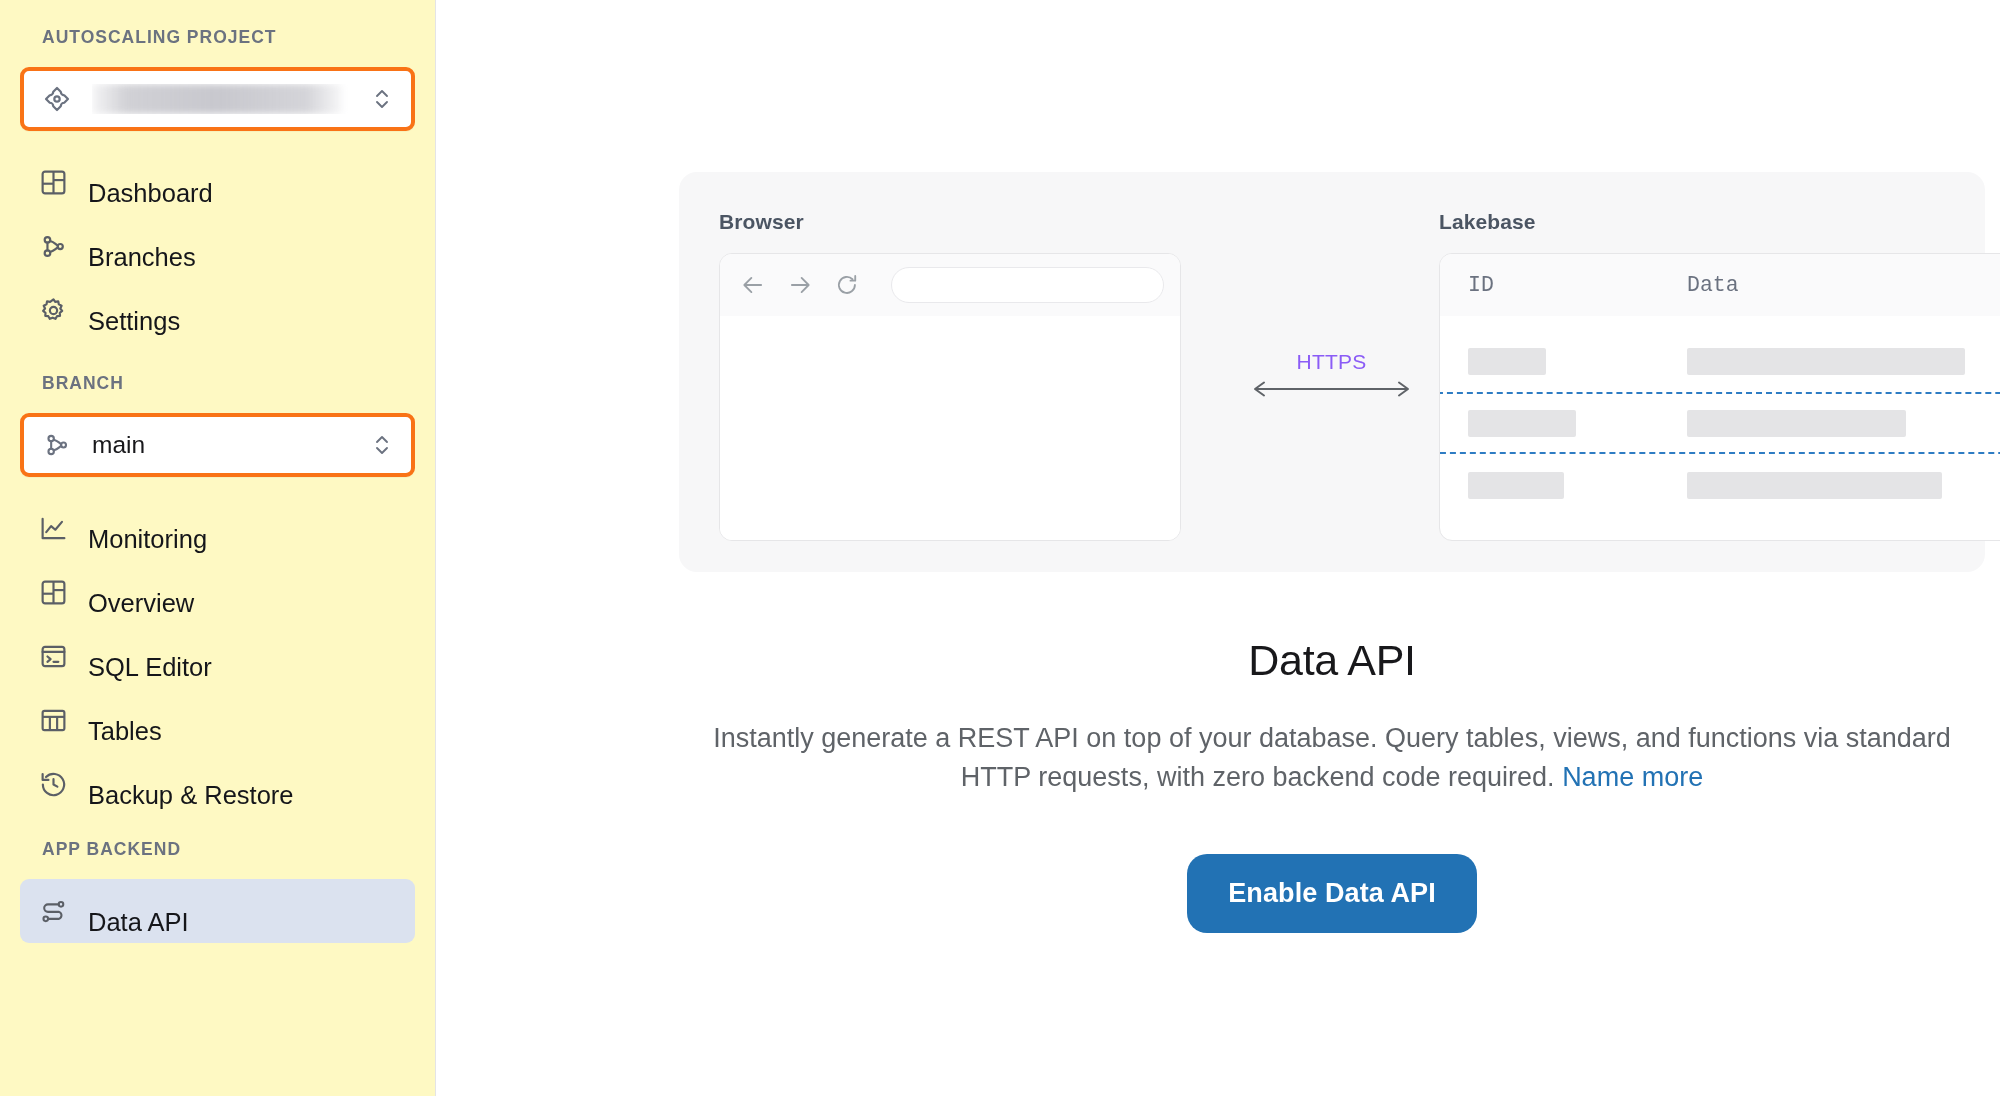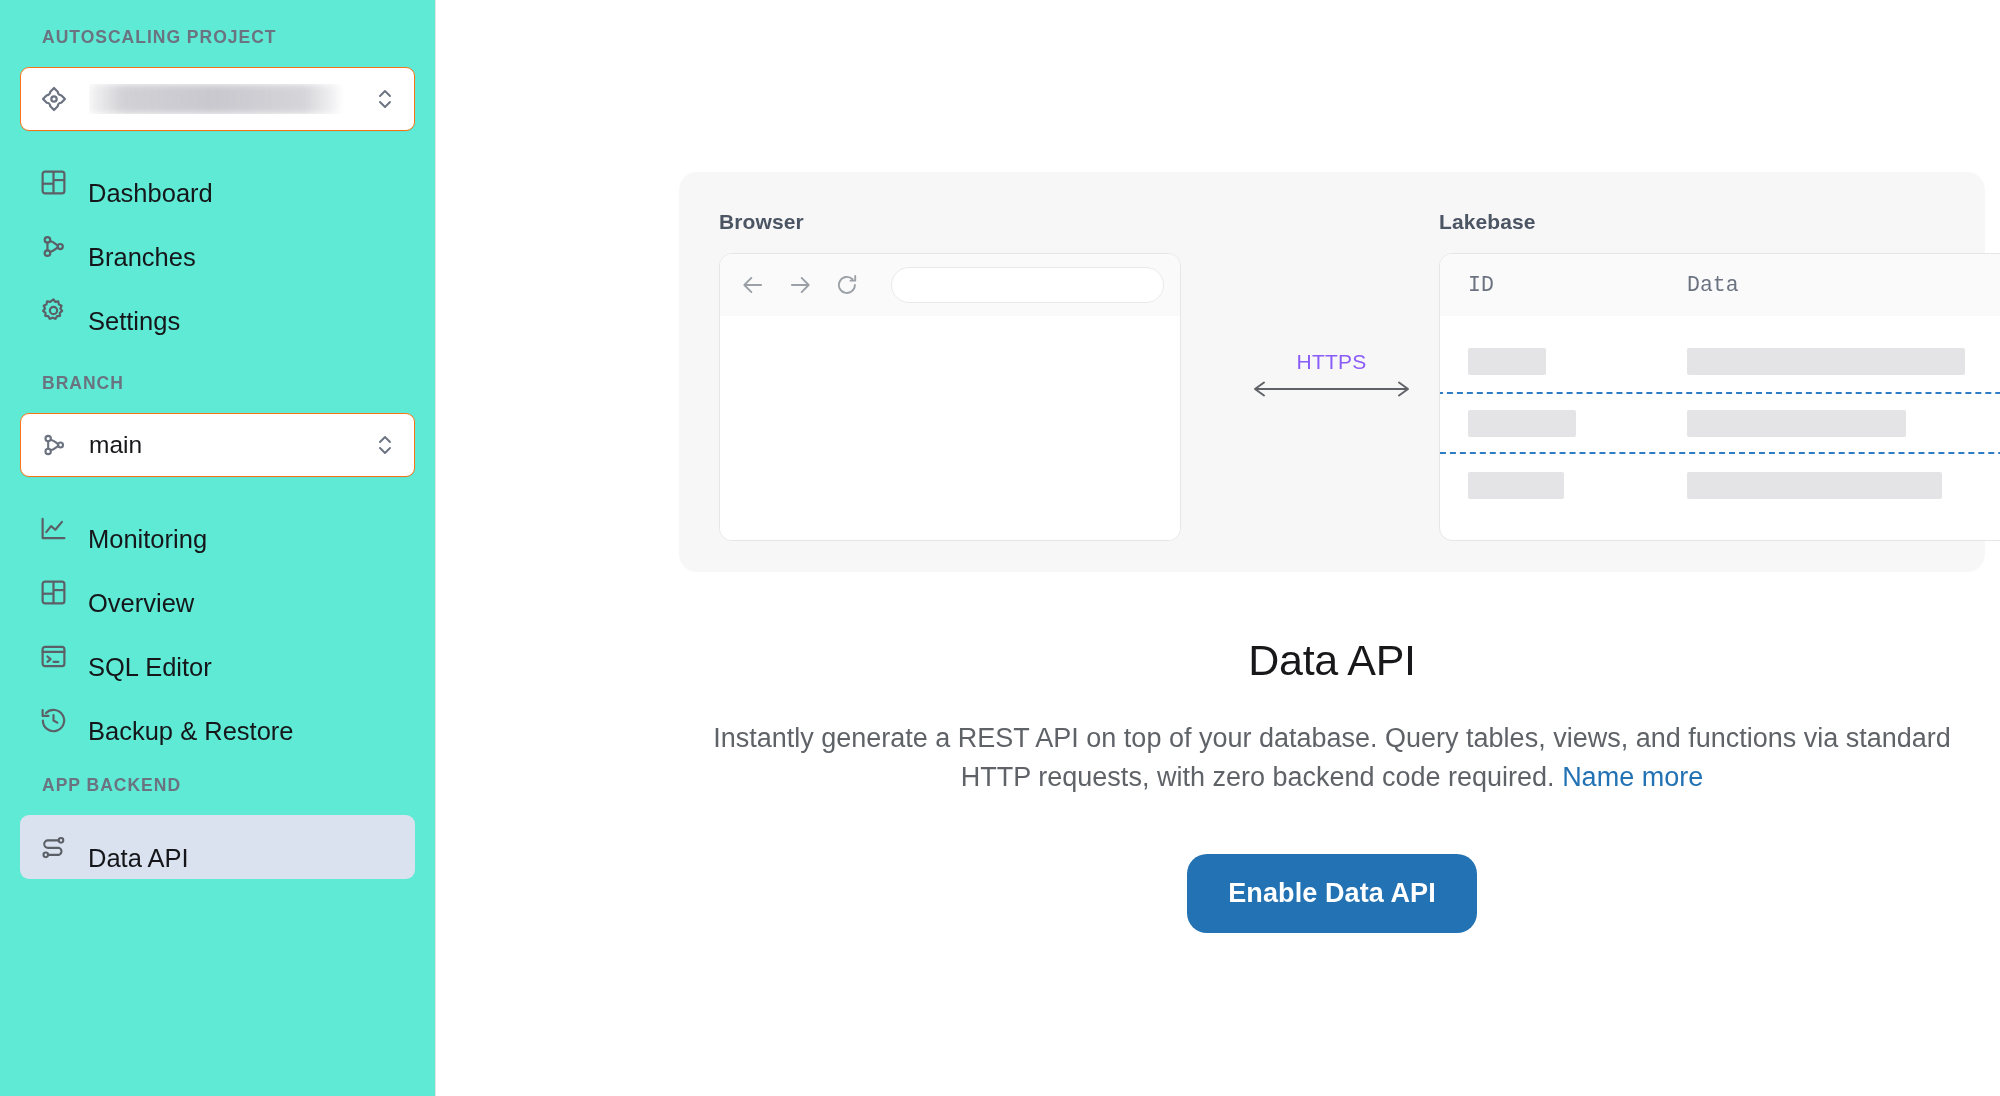--- a/index.html
+++ b/index.html
@@ -17,21 +17,21 @@
     display: flex;
     width: 2000px;
     height: 1096px;
   }
 
   
   .sidebar {
     width: 436px;
     flex: 0 0 436px;
     height: 1096px;
-    background: #5eead4;
+    background: #fef9c3;
     border-right: 1px solid #e4e4e6;
     padding: 0 20px;
     position: relative;
   }
 
   .section-label {
     font-size: 17.5px;
     font-weight: 700;
     letter-spacing: 1.0px;
     color: #6b7280;
@@ -39,21 +39,21 @@
     padding-left: 22px;
   }
 
   .section-label.first { padding-top: 27px; }
 
   
   .selector {
     margin-top: 19px;
     height: 64px;
     background: #ffffff;
-    border: 1px solid #f97316;
+    border: 4px solid #f97316;
     border-radius: 9px;
     display: flex;
     align-items: center;
     padding: 0 16px 0 18px;
     box-shadow: 0 1px 1px rgba(0,0,0,0.03);
     cursor: pointer;
   }
 
   .selector .sel-icon {
     width: 30px; height: 30px;
@@ -437,20 +437,31 @@
           <svg width="29" height="29" viewBox="0 0 24 24" fill="none" stroke="currentColor" stroke-width="1.8" stroke-linecap="round" stroke-linejoin="round">
             <rect x="3" y="4" width="18" height="16" rx="2"></rect>
             <line x1="3" y1="8.2" x2="21" y2="8.2"></line>
             <polyline points="7,12 9.6,14.2 7,16.4"></polyline>
             <line x1="12" y1="16.4" x2="16" y2="16.4"></line>
           </svg>
         </span>
         <span class="nav-label">SQL Editor</span>
       </div>
 
+      <div class="nav-item">
+        <span class="nav-icon">
+          <svg width="29" height="29" viewBox="0 0 24 24" fill="none" stroke="currentColor" stroke-width="1.8">
+            <rect x="3" y="4" width="18" height="16" rx="1.6"></rect>
+            <line x1="3" y1="9" x2="21" y2="9"></line>
+            <line x1="9" y1="9" x2="9" y2="20"></line>
+            <line x1="15" y1="9" x2="15" y2="20"></line>
+          </svg>
+        </span>
+        <span class="nav-label">Tables</span>
+      </div>
 
       <div class="nav-item">
         <span class="nav-icon">
           <svg width="29" height="29" viewBox="0 0 24 24" fill="none" stroke="currentColor" stroke-width="1.8" stroke-linecap="round" stroke-linejoin="round">
             <path d="M3.2 12a8.8 8.8 0 1 0 2.6-6.2"></path>
             <polyline points="3,3.4 3,8.2 7.8,8.2"></polyline>
             <polyline points="12,7.6 12,12 15.2,13.8"></polyline>
           </svg>
         </span>
         <span class="nav-label">Backup &amp; Restore</span>

